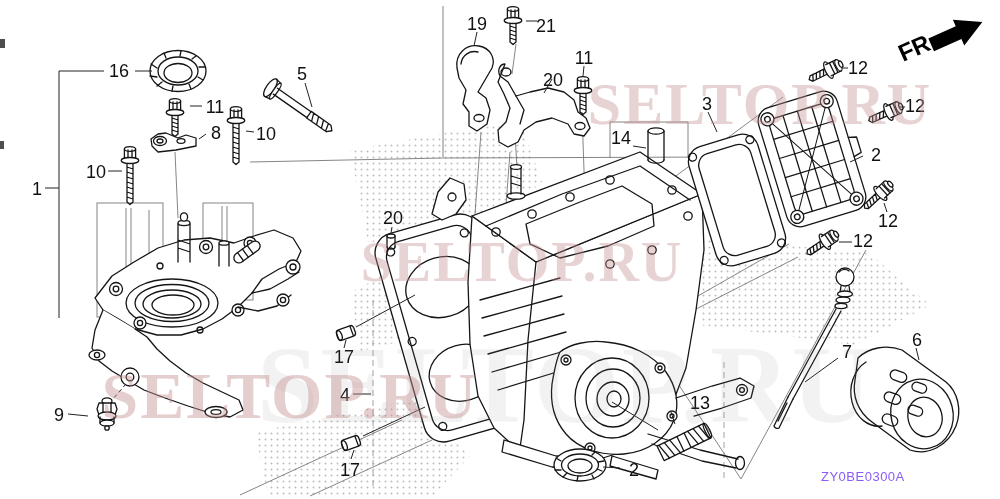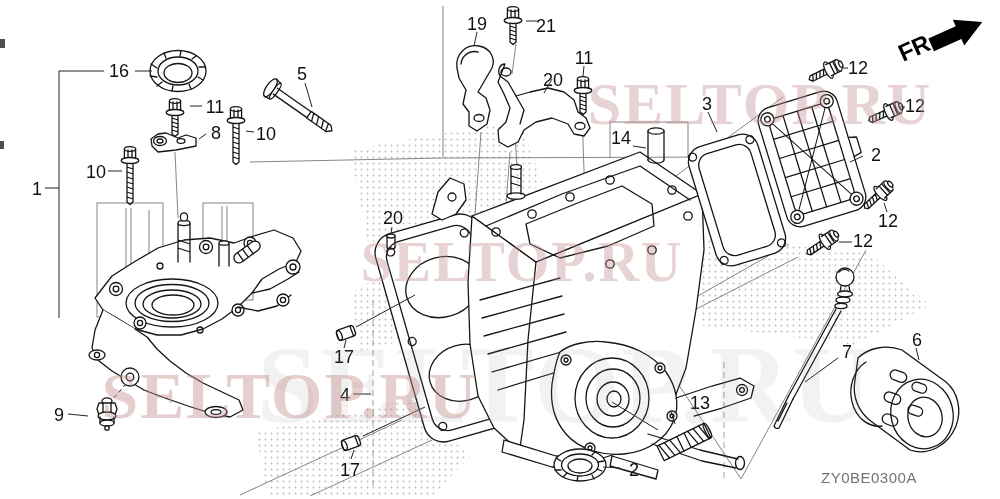--- a/index.html
+++ b/index.html
@@ -5,21 +5,21 @@
   html,body{margin:0;padding:0;background:#fff;}
   #stage{position:relative;width:1000px;height:499px;background:#ffffff;overflow:hidden;
          font-family:"Liberation Sans",sans-serif;}
   #art{position:absolute;left:0;top:0;width:1000px;height:499px;}
   .callout{position:absolute;transform:translate(-50%,-50%);font-size:18px;line-height:1;
            color:#111;font-family:Liberation Sans, sans-serif;white-space:nowrap;}
   .wm{position:absolute;transform:translate(-50%,-50%);font-family:Liberation Serif, serif;
       font-weight:bold;white-space:nowrap;pointer-events:none;letter-spacing:2px;}
   .fr-label{position:absolute;left:894px;top:42px;transform:rotate(-24deg);
             transform-origin:left top;font-size:24px;font-weight:bold;color:#000;}
-  .code{position:absolute;left:821px;top:469px;font-size:15px;color:#737373;letter-spacing:0.5px;}
+  .code{position:absolute;left:821px;top:469px;font-size:13px;color:#8b5cf6;letter-spacing:0.5px;}
 </style>
 </head>
 <body>
 
 <div id="stage">
 
 <svg id="art" viewBox="0 0 1000 499" xmlns="http://www.w3.org/2000/svg">
   <defs>
     <pattern id="dots" width="6" height="6" patternUnits="userSpaceOnUse">
       <circle cx="1.5" cy="1.5" r="1" fill="#555"></circle>

